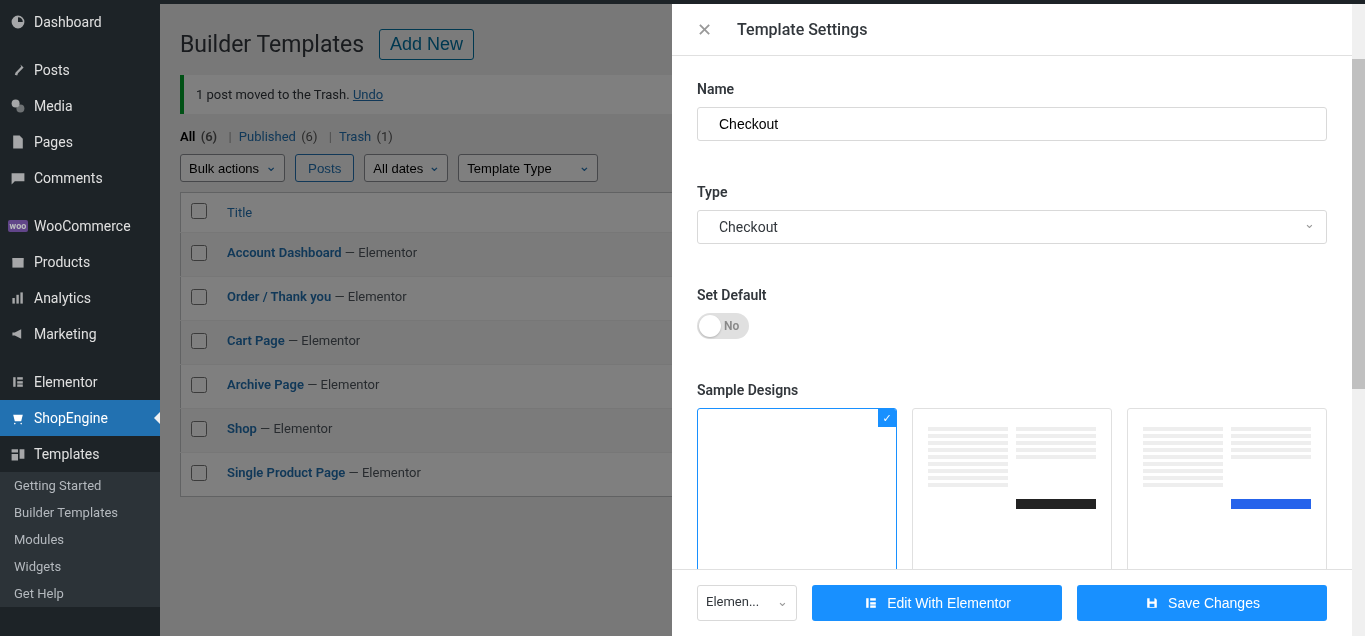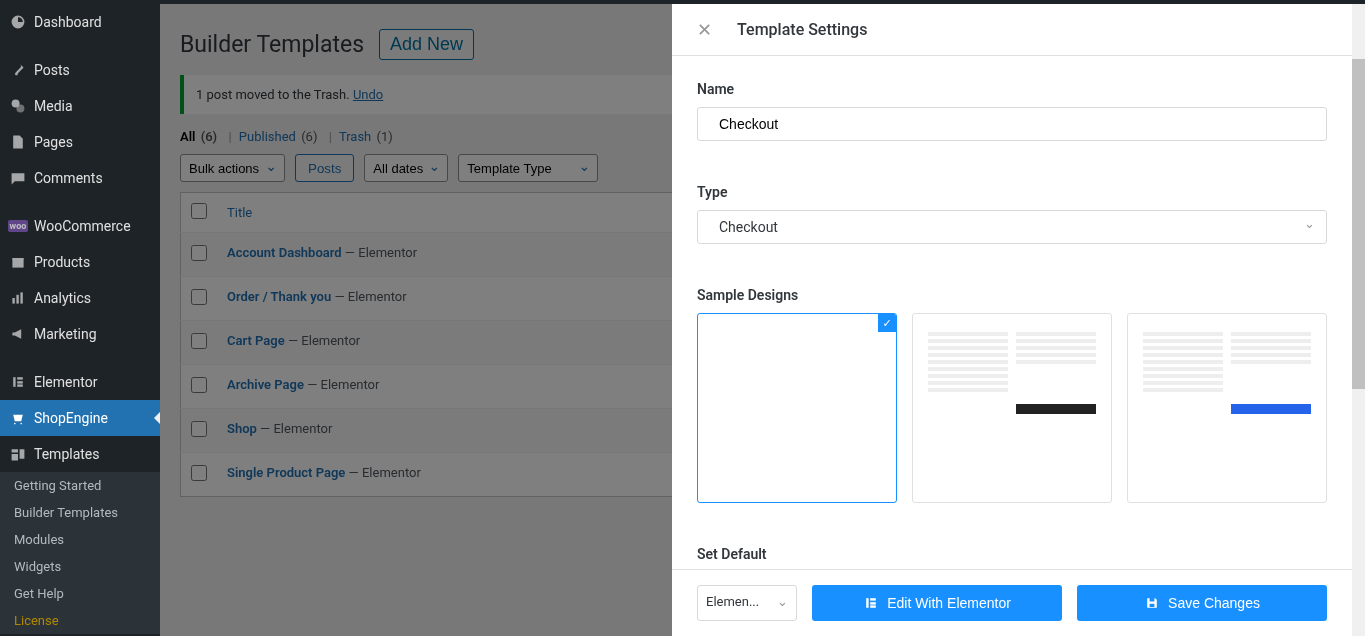--- a/index.html
+++ b/index.html
@@ -380,21 +380,20 @@
           </svg>
         </span>
       <span>Templates</span>
     </div>
     <div class="sidebar-sub">
       <div class="sidebar-sub-item">Getting Started</div>
       <div class="sidebar-sub-item">Builder Templates</div>
       <div class="sidebar-sub-item">Modules</div>
       <div class="sidebar-sub-item">Widgets</div>
       <div class="sidebar-sub-item">Get Help</div>
-      <div class="sidebar-sub-item" style="color:#b08800">License</div>
     </div>
   </div>
 
   <div class="content">
     <div class="page-header">
       <h1 class="page-title">Builder Templates</h1>
       <button class="add-new-btn">Add New</button>
     </div>
     <div class="notice">
       <span>1 post moved to the Trash. </span><a>Undo</a>
@@ -475,20 +474,27 @@
       <label class="form-label">Name</label>
       <input class="form-input" value="Checkout" style="">
     </div>
     <div class="form-group">
       <label class="form-label">Type</label>
       <div class="form-select-wrap">
         <div class="form-select">Checkout</div>
       </div>
     </div>
     <div class="form-group">
+      <label class="form-label">Set Default</label>
+      <div class="toggle">
+        <div class="toggle-handle"></div>
+        <span class="toggle-label">No</span>
+      </div>
+    </div>
+    <div class="form-group">
       <label class="form-label">Sample Designs</label>
       <div class="samples">
         <div class="sample-card selected">
           <div class="sample-check">✓</div>
         </div>
         <div class="sample-card">
           <div class="sample-mock">
             <div class="cols">
               <div class="col">
                   <div class="bar"></div>
@@ -530,27 +536,20 @@
                   <div class="bar"></div>
                   <div class="bar"></div>
                   <div class="bar"></div>
                   <div class="bar"></div>
                   <div class="bar"></div>
                   <div class="bar blue" style="height:10px;margin-top:40px"></div>
                 </div>
             </div>
           </div>
         </div>
-      </div>
-    </div>
-    <div class="form-group">
-      <label class="form-label">Set Default</label>
-      <div class="toggle">
-        <div class="toggle-handle"></div>
-        <span class="toggle-label">No</span>
       </div>
     </div>
   </div>
   <div class="panel-footer">
     <div class="footer-select">
       <span>Elemen...</span>
       <span style="position:absolute;right:8px;top:8px;color:#999">⌄</span>
     </div>
     <button class="footer-btn btn-edit">
       <svg viewBox="0 0 20 20" width="16" height="16" fill="currentColor">

